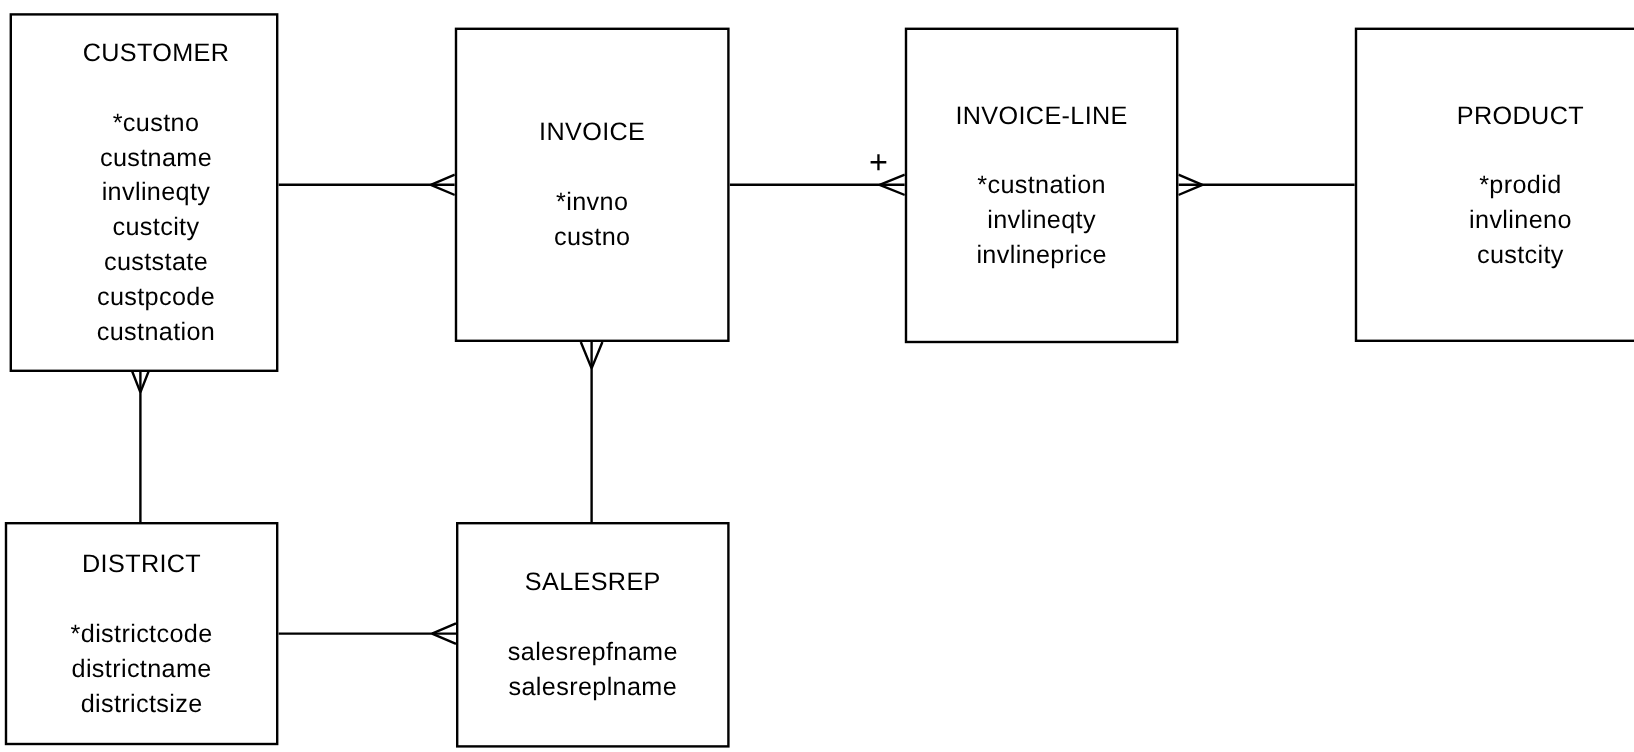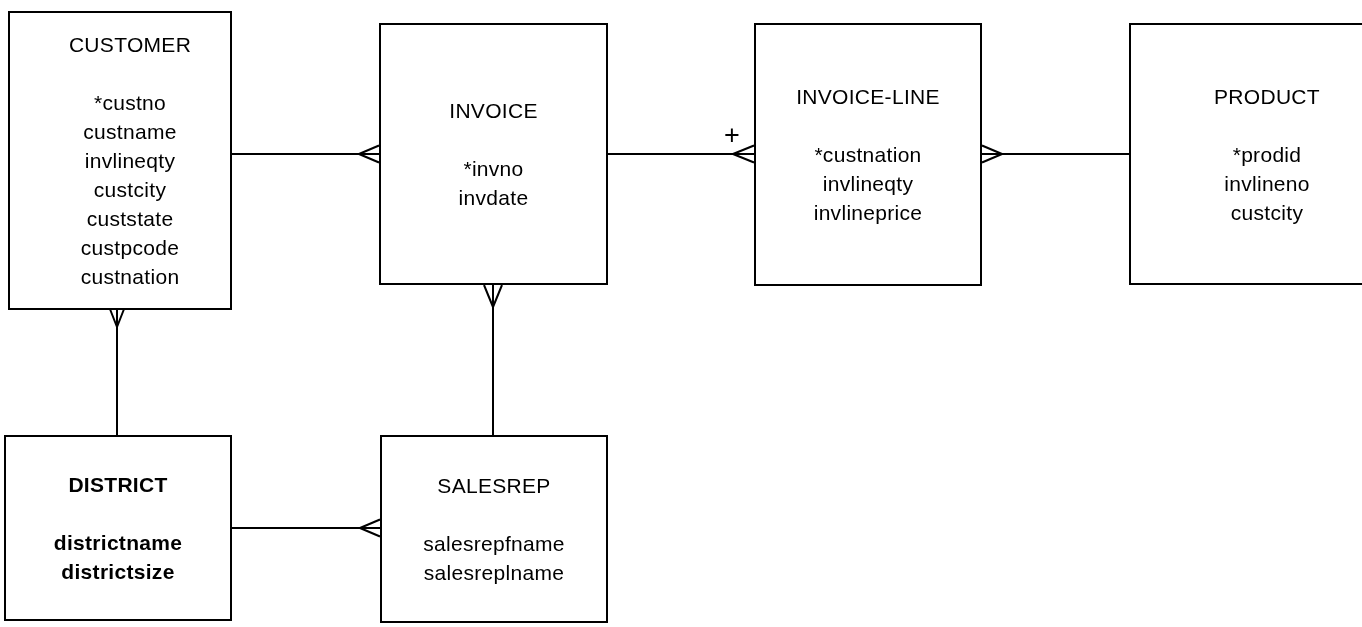--- a/index.html
+++ b/index.html
@@ -36,21 +36,21 @@
     text-align: center;
     font-size: 21px;
     line-height: 29px;
     letter-spacing: 0.3px;
   }
   .entity .title { margin-bottom: 29px; }
   .e-customer     { left: 8px;    top: 11px;   width: 224px; height: 299px; padding-left: 20px; }
   .e-invoice      { left: 379px;  top: 23px;  width: 229px; height: 262px; }
   .e-invoice-line { left: 754px;  top: 23px;  width: 228px; height: 263px; }
   .e-product      { left: 1129px; top: 23px;  width: 276px; height: 262px; }
-  .e-district     { left: 4px;    top: 435px; width: 228px; height: 186px; font-weight: bold; }
+  .e-district     { left: 4px;    top: 435px; width: 228px; height: 186px; }
   .e-salesrep     { left: 380px;  top: 435px; width: 228px; height: 188px; }
   .plus-label {
     font-size: 27px;
     font-family: "Liberation Sans", "DejaVu Sans", sans-serif;
   }
 </style>
 </head>
 <body>
 
 <div class="canvas">
@@ -84,39 +84,40 @@
     <div class="attr">invlineqty</div>
     <div class="attr">custcity</div>
     <div class="attr">custstate</div>
     <div class="attr">custpcode</div>
     <div class="attr">custnation</div>
   </div>
 
   <div class="entity e-invoice">
     <div class="title">INVOICE</div>
     <div class="attr">*invno</div>
-    <div class="attr">invdate</div>
+    <div class="attr">custno</div>
   </div>
 
   <div class="entity e-invoice-line">
     <div class="title">INVOICE-LINE</div>
     <div class="attr">*custnation</div>
     <div class="attr">invlineqty</div>
     <div class="attr">invlineprice</div>
   </div>
 
   <div class="entity e-product">
     <div class="title">PRODUCT</div>
     <div class="attr">*prodid</div>
     <div class="attr">invlineno</div>
     <div class="attr">custcity</div>
   </div>
 
   <div class="entity e-district">
     <div class="title">DISTRICT</div>
+    <div class="attr">*districtcode</div>
     <div class="attr">districtname</div>
     <div class="attr">districtsize</div>
   </div>
 
   <div class="entity e-salesrep">
     <div class="title">SALESREP</div>
     <div class="attr">salesrepfname</div>
     <div class="attr">salesreplname</div>
   </div>
 

